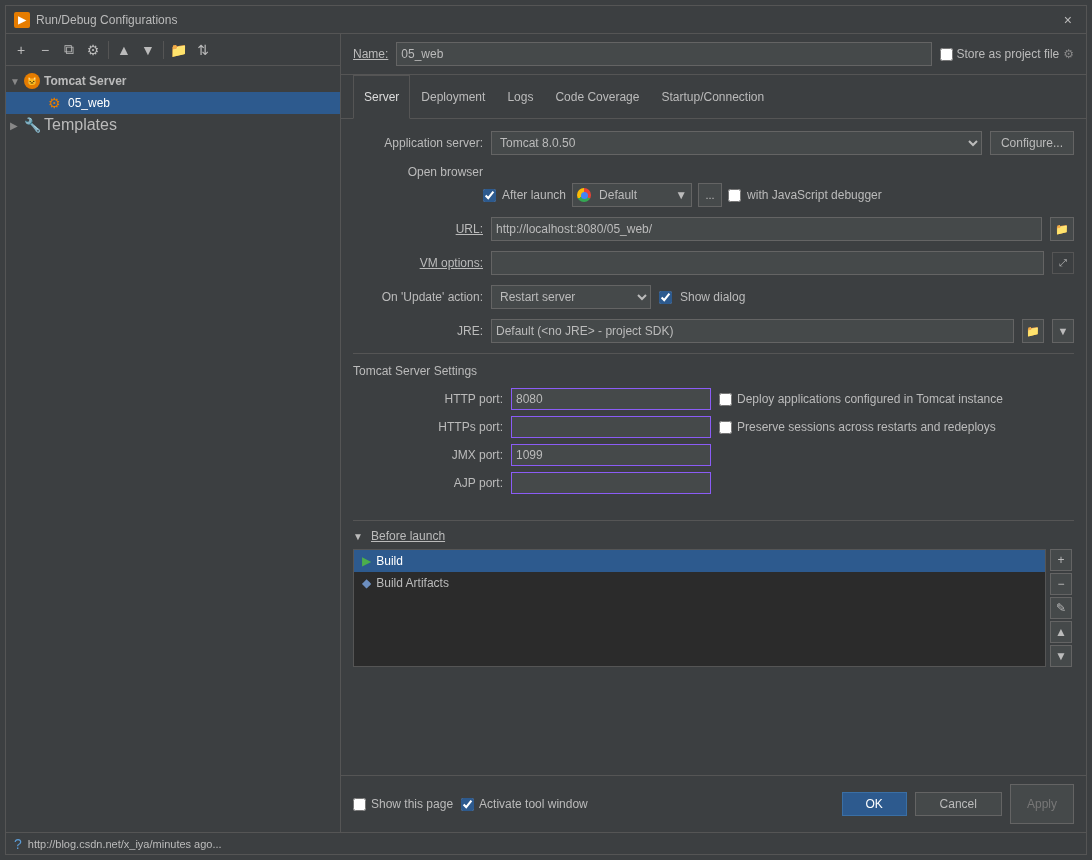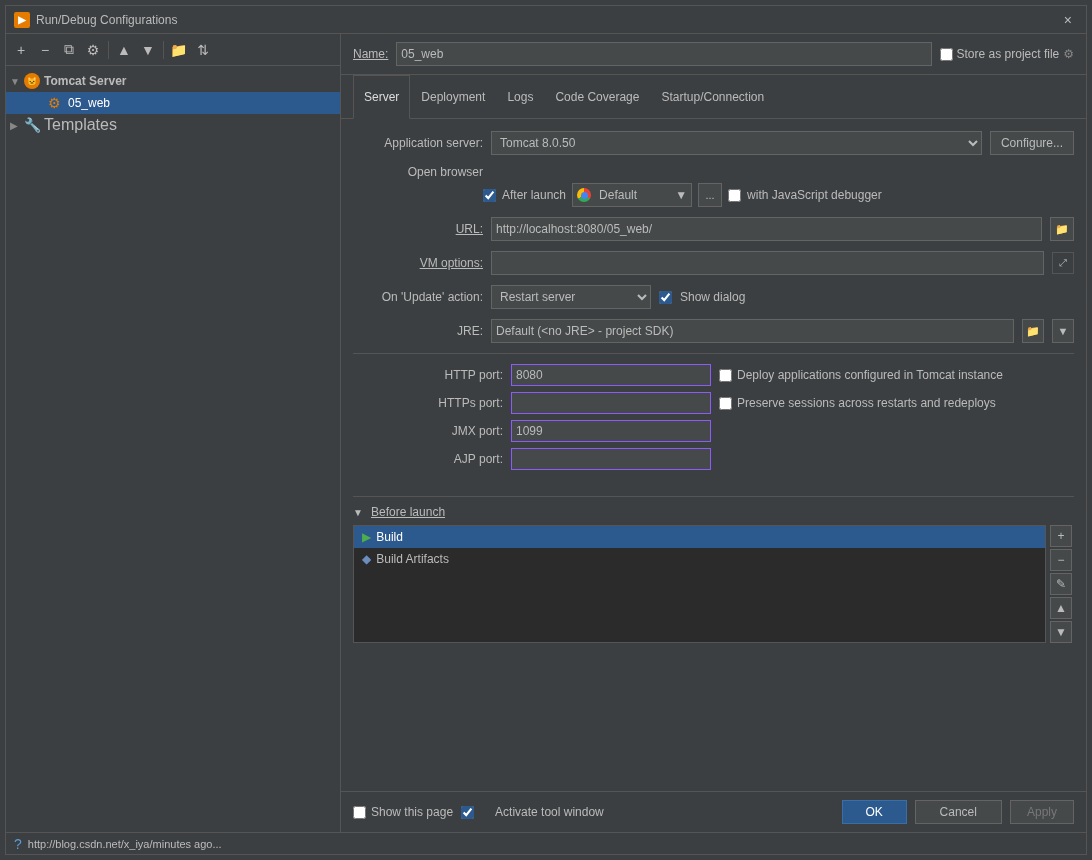--- a/index.html
+++ b/index.html
@@ -392,21 +392,21 @@
     .show-page-area {
       display: flex;
       align-items: center;
       gap: 5px;
       color: #bbb;
       font-size: 12px;
     }
     .activate-area {
       display: flex;
       align-items: center;
-      gap: 21px;
+      gap: 5px;
       color: #bbb;
       font-size: 12px;
     }
     .spacer { flex: 1; }
     .btn-ok {
       background: #2d5a8e;
       border: 1px solid #3a6fa5;
       color: white;
       padding: 4px 16px;
       cursor: pointer;
@@ -418,21 +418,21 @@
       border: 1px solid #646464;
       color: #bbb;
       padding: 4px 24px;
       cursor: pointer;
       font-size: 12px;
     }
     .btn-apply {
       background: #45494a;
       border: 1px solid #646464;
       color: #777;
-      padding: 4px 16px;
+      padding: 12px 16px;
       cursor: not-allowed;
       font-size: 12px;
     }
     
     .status-bar {
       height: 22px;
       background: #3c3f41;
       border-top: 1px solid #555;
       display: flex;
       align-items: center;
@@ -660,20 +660,21 @@
 
         <div class="jre-row">
           <span class="form-label">JRE:</span>
           <input class="jre-input" type="text" value="Default (&lt;no JRE&gt; - project SDK)" style="">
           <button class="jre-browse">📁</button>
           <button class="jre-dropdown">▼</button>
         </div>
 
         <div class="divider"></div>
 
+        <div class="tomcat-settings-title">Tomcat Server Settings</div>
 
         <div class="port-grid">
           <span class="port-label">HTTP port:</span>
           <input class="port-input" type="text" value="8080" style="width: 200px;">
           <label class="checkbox-label">
             <input type="checkbox" style="accent-color: rgb(45, 90, 142);">
             <span>Deploy applications configured in Tomcat instance</span>
           </label>
         </div>
 

